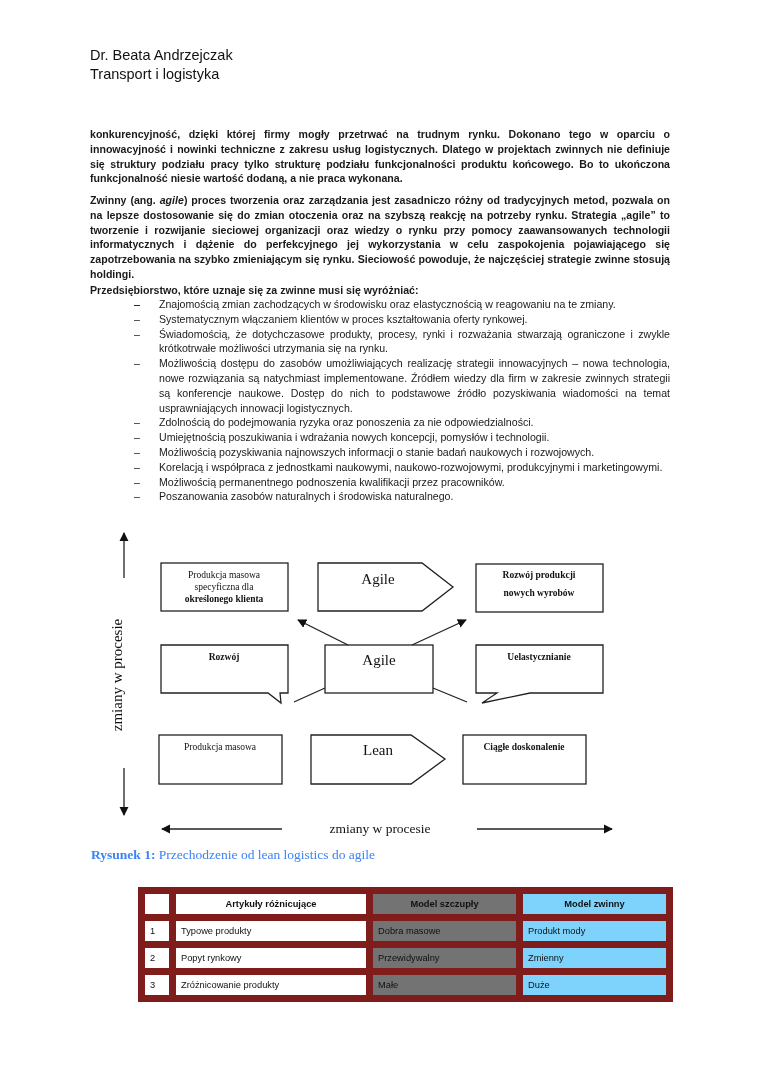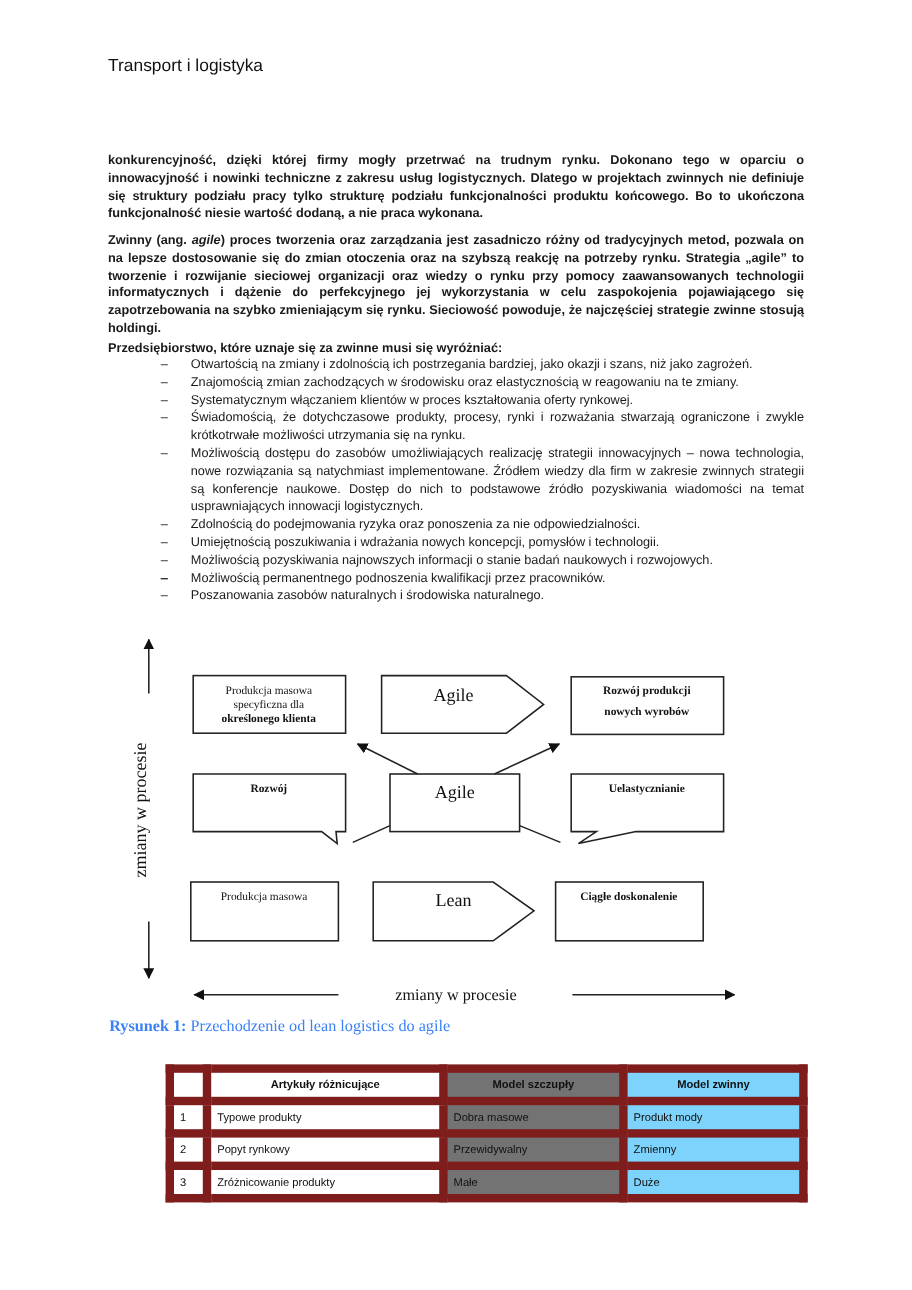--- a/index.html
+++ b/index.html
@@ -24,45 +24,46 @@
   table.cmp th { font-weight: bold; text-align: center; }
   .c-num { width: 14px; }
   .c-art { width: 180px; }
   .c-lean { width: 133px; background: #737373; }
   .c-agile { width: 133px; background: #7dd3fc; }
 </style>
 </head>
 <body>
 
 <div class="header">
+  <div>Dr. Beata Andrzejczak</div>
   <div>Transport i logistyka</div>
 </div>
 
 <div class="text" id="p1">
   <p>konkurencyjność, dzięki której firmy mogły przetrwać na trudnym rynku. Dokonano tego w oparciu o innowacyjność i nowinki techniczne z zakresu usług logistycznych. Dlatego w projektach zwinnych nie definiuje się struktury podziału pracy tylko strukturę podziału funkcjonalności produktu końcowego. Bo to ukończona funkcjonalność niesie wartość dodaną, a nie praca wykonana.</p>
 </div>
 
 <div class="text" id="p2">
   <p><span>Zwinny (ang. </span><i>agile</i><span>) proces tworzenia oraz zarządzania jest zasadniczo różny od tradycyjnych metod, pozwala on na lepsze dostosowanie się do zmian otoczenia oraz na szybszą reakcję na potrzeby rynku. Strategia „agile” to tworzenie i rozwijanie sieciowej organizacji oraz wiedzy o rynku przy pomocy zaawansowanych technologii informatycznych i dążenie do perfekcyjnego jej wykorzystania w celu zaspokojenia pojawiającego się zapotrzebowania na szybko zmieniającym się rynku. Sieciowość powoduje, że najczęściej strategie zwinne stosują holdingi.</span></p>
 </div>
 
 <div class="text" id="intro">
   <p>Przedsiębiorstwo, które uznaje się za zwinne musi się wyróżniać:</p>
 </div>
 
 <ul class="dash">
-  <li><span class="bullet">–</span><span>Otwartością na zmiany i zdolnością ich postrzegania bardziej, jako okazji i szans, niż jako zagrożeń.</span></li>
+  <li><span class="bullet">–</span></li>
   <li><span class="bullet">–</span><span>Znajomością zmian zachodzących w środowisku oraz elastycznością w reagowaniu na te zmiany.</span></li>
   <li><span class="bullet">–</span><span>Systematycznym włączaniem klientów w proces kształtowania oferty rynkowej.</span></li>
   <li><span class="bullet">–</span><span>Świadomością, że dotychczasowe produkty, procesy, rynki i rozważania stwarzają ograniczone i zwykle krótkotrwałe możliwości utrzymania się na rynku.</span></li>
   <li><span class="bullet">–</span><span>Możliwością dostępu do zasobów umożliwiających realizację strategii innowacyjnych – nowa technologia, nowe rozwiązania są natychmiast implementowane. Źródłem wiedzy dla firm w zakresie zwinnych strategii są konferencje naukowe. Dostęp do nich to podstawowe źródło pozyskiwania wiadomości na temat usprawniających innowacji logistycznych.</span></li>
   <li><span class="bullet">–</span><span>Zdolnością do podejmowania ryzyka oraz ponoszenia za nie odpowiedzialności.</span></li>
   <li><span class="bullet">–</span><span>Umiejętnością poszukiwania i wdrażania nowych koncepcji, pomysłów i technologii.</span></li>
   <li><span class="bullet">–</span><span>Możliwością pozyskiwania najnowszych informacji o stanie badań naukowych i rozwojowych.</span></li>
-  <li><span class="bullet">–</span></li>
+  <li><span class="bullet">–</span><span>Korelacją i współpraca z jednostkami naukowymi, naukowo-rozwojowymi, produkcyjnymi i marketingowymi.</span></li>
   <li><span class="bullet">–</span><span>Możliwością permanentnego podnoszenia kwalifikacji przez pracowników.</span></li>
   <li><span class="bullet">–</span><span>Poszanowania zasobów naturalnych i środowiska naturalnego.</span></li>
 </ul>
 
 <svg id="diagram" viewBox="0 0 760 1075" width="760" height="1075">
   <defs>
     <marker id="ah" viewBox="0 0 10 10" refX="9" refY="5" markerWidth="7" markerHeight="7" orient="auto-start-reverse">
       <path d="M0,0 L10,5 L0,10 z" fill="#111"></path>
     </marker>
   </defs>

